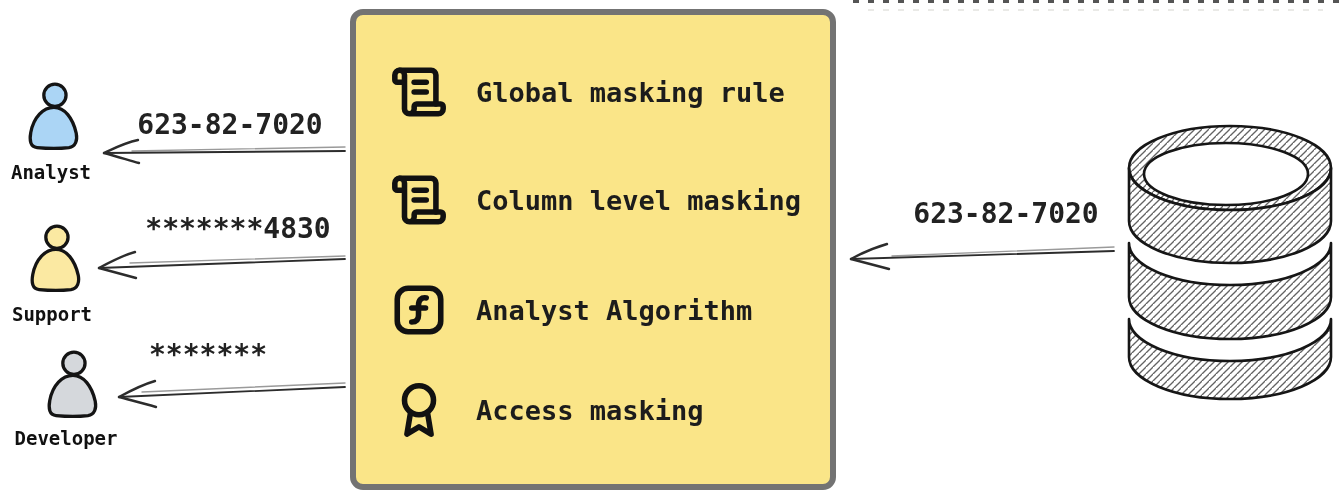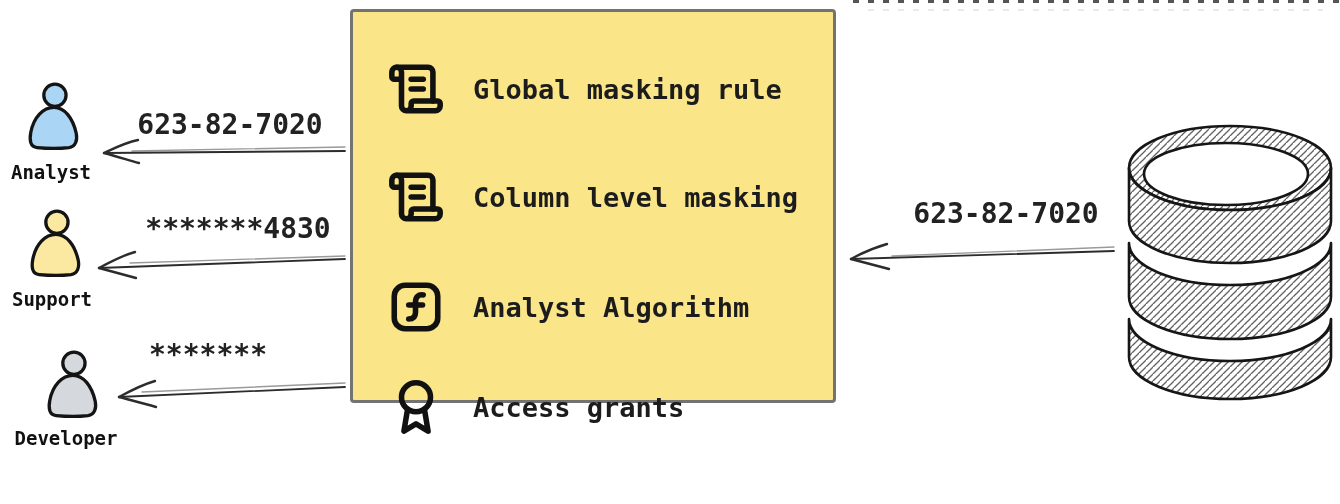--- a/index.html
+++ b/index.html
@@ -17,22 +17,22 @@
     background:repeating-linear-gradient(90deg,#cfcfc9 0 6px,transparent 6px 15px); }
 
   .persona { position:absolute; }
   .persona svg { display:block; }
   .persona-label { position:absolute; width:140px; text-align:center;
     font-size:19px; font-weight:700; color:#111; }
 
   .flow-value { position:absolute; width:220px; text-align:center;
     font-size:28px; font-weight:700; color:#222; white-space:nowrap; }
 
-  .mask-box { position:absolute; left:350px; top:9px; width:486px; height:394px;
-    border:3px solid #737373; border-radius:4px; }
+  .mask-box { position:absolute; left:350px; top:9px; width:486px; height:481px;
+    border:6px solid #737373; border-radius:13px; }
   .box-row { position:absolute; left:34px; display:flex; align-items:center; gap:28px; }
   .box-row svg { display:block; flex:0 0 auto; }
   .box-label { font-size:27px; font-weight:700; color:#1c1c1c; white-space:nowrap; }
 
   .arrows { position:absolute; left:0; top:0; pointer-events:none; }
   .db { position:absolute; left:1118px; top:115px; }
 </style>
 </head>
 <body>
 
@@ -44,21 +44,21 @@
   <div class="persona" style="left:24px; top:82px;">
     <svg width="58" height="74" viewBox="0 0 60 76">
       <g stroke="#141414" stroke-width="3.4" stroke-linejoin="round" fill="#ABD5F5">
         <circle cx="32" cy="13.5" r="11.5"></circle>
         <path d="M31 26 C 20 26 10 36 7 52 C 5.5 60 6.5 67 13.5 67.5 C 24 68.5 38 68.5 46.5 67.5 C 53.5 66.5 55.5 60 54 52.5 C 50.5 37 42 26 31 26 Z"></path>
       </g>
     </svg>
     <div class="persona-label" style="left:-43px; top:79px;">Analyst</div>
   </div>
 
-  <div class="persona" style="left:26px; top:209px;">
+  <div class="persona" style="left:26px; top:224px;">
     <svg width="58" height="74" viewBox="0 0 60 76">
       <g stroke="#141414" stroke-width="3.4" stroke-linejoin="round" fill="#FBE9A2">
         <circle cx="32" cy="13.5" r="11.5"></circle>
         <path d="M31 26 C 20 26 10 36 7 52 C 5.5 60 6.5 67 13.5 67.5 C 24 68.5 38 68.5 46.5 67.5 C 53.5 66.5 55.5 60 54 52.5 C 50.5 37 42 26 31 26 Z"></path>
       </g>
     </svg>
     <div class="persona-label" style="left:-44px; top:79px;">Support</div>
   </div>
 
   <div class="persona" style="left:43px; top:350px;">
@@ -132,21 +132,21 @@
         <path d="M9 11.2h5.7"></path>
       </svg>
       <span class="box-label">Analyst Algorithm</span>
     </div>
 
     <div class="box-row" style="top:366px;">
       <svg width="58" height="58" viewBox="0 0 24 24" fill="none" stroke="#111" stroke-width="2.3" stroke-linecap="round" stroke-linejoin="round">
         <circle cx="12" cy="8" r="6"></circle>
         <path d="M15.477 12.89 17 22l-5-3-5 3 1.523-9.11"></path>
       </svg>
-      <span class="box-label">Access grants</span>
+      <span class="box-label">Access masking</span>
     </div>
 
   </div>
 
   <svg class="db" width="226" height="290" viewBox="0 0 226 290">
     <defs>
       <pattern id="dbhatch" width="7" height="7" patternUnits="userSpaceOnUse">
         <rect width="7" height="7" fill="#ffffff"></rect>
         <path d="M-1,8 L8,-1" stroke="#636363" stroke-width="1.3"></path>
         <path d="M2.5,10.5 L10.5,2.5" stroke="#a3a3a3" stroke-width="0.7"></path>

